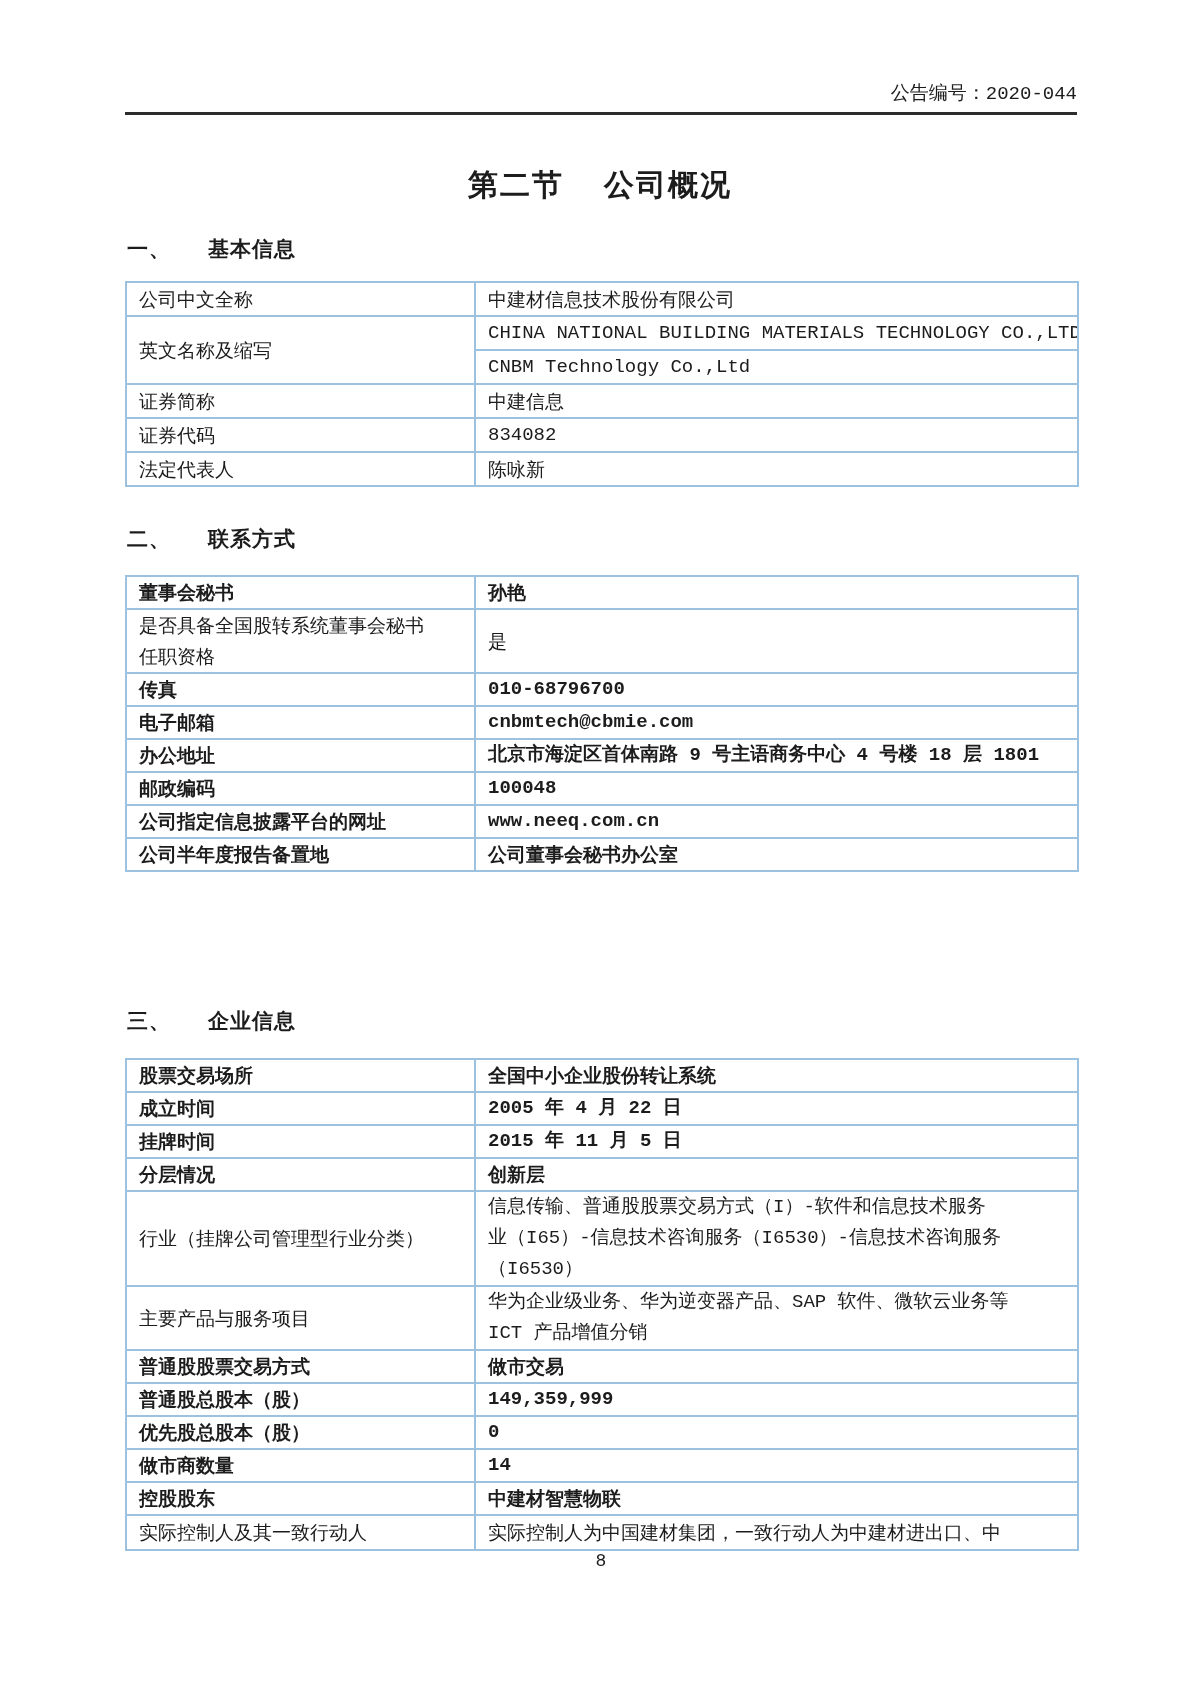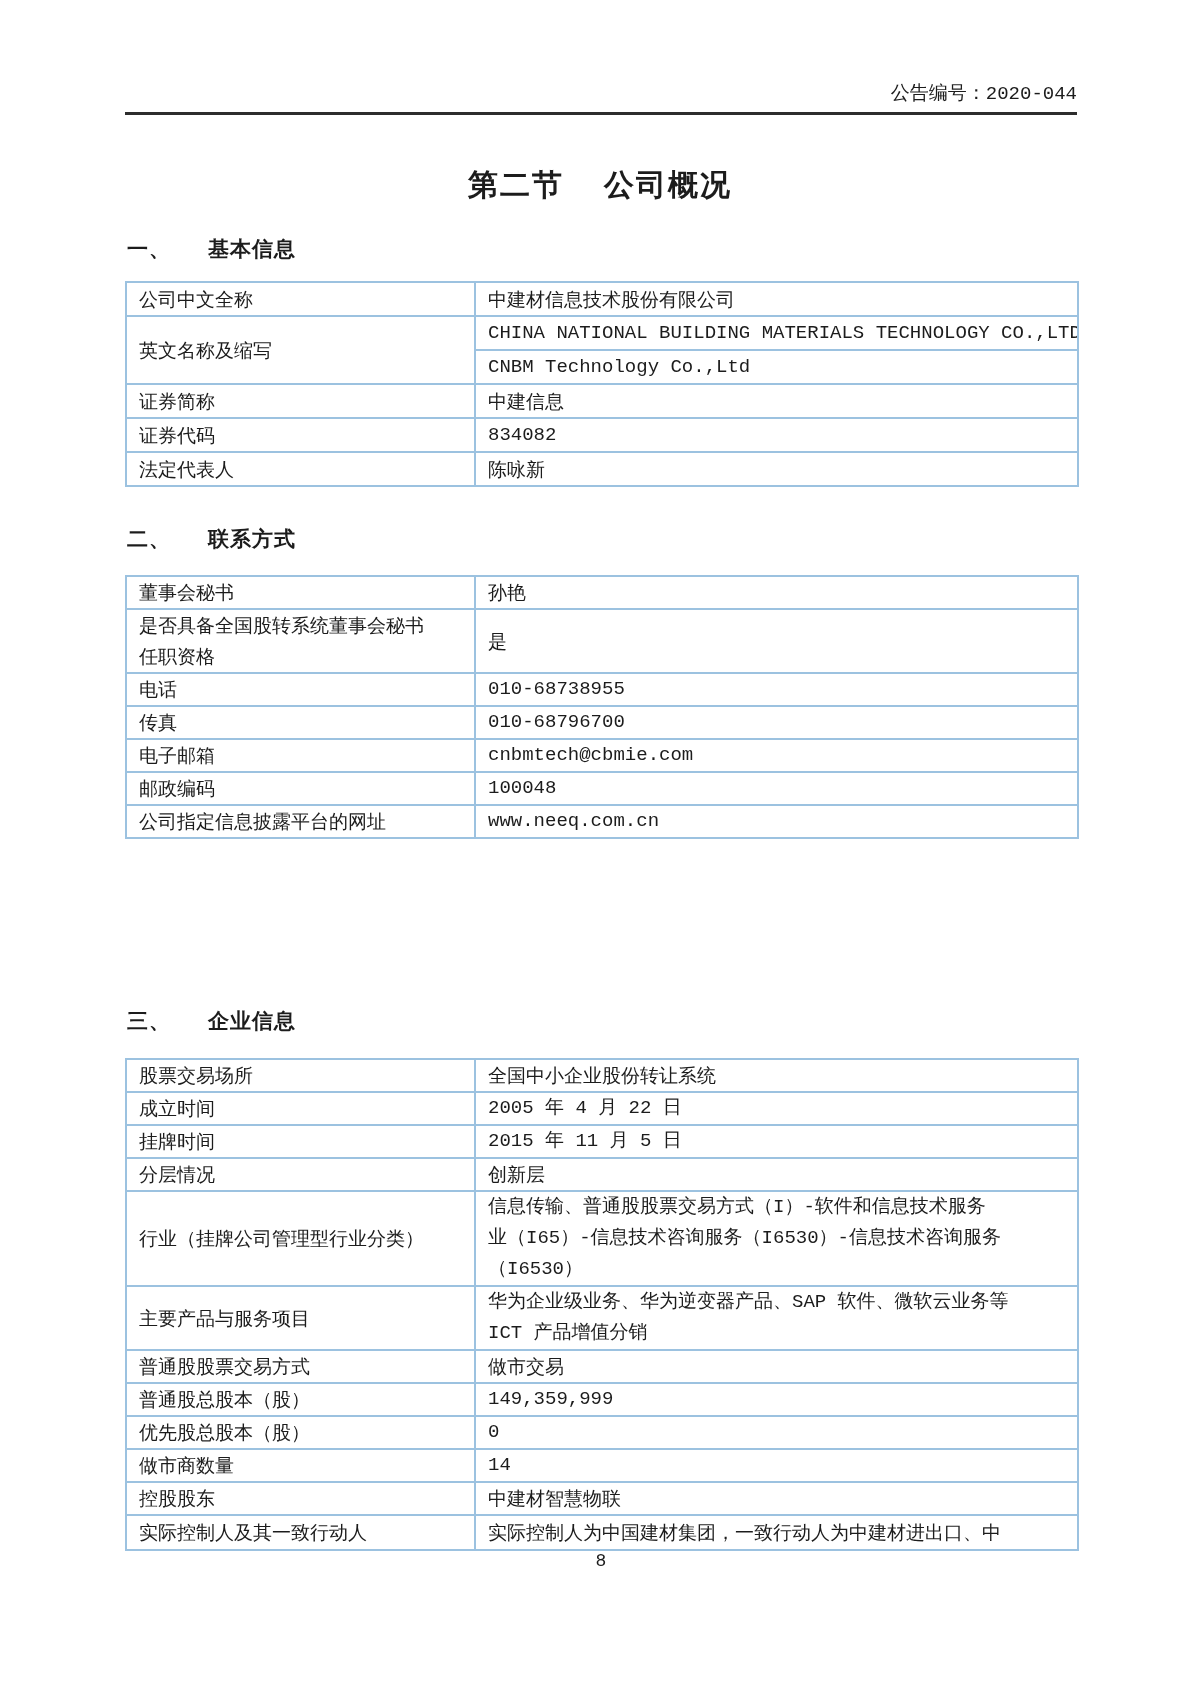--- a/index.html
+++ b/index.html
@@ -57,21 +57,21 @@
     overflow:hidden;white-space:nowrap;
   }
   td.top{vertical-align:top;padding-top:1px;}
   .mono{
     font-family:"Liberation Mono","DejaVu Sans Mono",monospace;
     font-size:18px;
   }
   .mixed{
     font-family:"Liberation Mono","Liberation Serif",serif;
   }
-  tr.h32{height:32px;}
+  tr.h32{height:32px;font-weight:bold;}
   tr.h34{height:34px;}
   tr.h35{height:35px;margin-left:38px;}
   tr.h63{height:63px;}
   tr.h95{height:95px;}
   .pagenum{
     position:absolute;top:1551px;left:125px;width:952px;
     text-align:center;font-size:18px;
     font-family:"Liberation Mono","Liberation Serif",serif;
   }
 </style>
@@ -141,38 +141,42 @@
       <td>孙艳</td>
     </tr>
     <tr class="h63">
       <td class="top">
         <div>是否具备全国股转系统董事会秘书</div>
         <div>任职资格</div>
       </td>
       <td class="top">是</td>
     </tr>
     <tr class="h32">
-      <td>电话</td>
-      <td class="mono">010-68738955</td>
-    </tr>
-    <tr class="h32">
       <td>传真</td>
       <td class="mono">010-68796700</td>
     </tr>
     <tr class="h32">
       <td>电子邮箱</td>
       <td class="mono">cnbmtech@cbmie.com</td>
     </tr>
     <tr class="h32">
+      <td>办公地址</td>
+      <td class="mixed">北京市海淀区首体南路 9 号主语商务中心 4 号楼 18 层 1801</td>
+    </tr>
+    <tr class="h32">
       <td>邮政编码</td>
       <td class="mono">100048</td>
     </tr>
     <tr class="h32">
       <td>公司指定信息披露平台的网址</td>
       <td class="mono">www.neeq.com.cn</td>
+    </tr>
+    <tr class="h32">
+      <td>公司半年度报告备置地</td>
+      <td>公司董事会秘书办公室</td>
     </tr>
   </tbody>
     </table>
 
   <div class="sec-head s3">
     <span class="num">三、</span>
     <span>企业信息</span>
   </div>
 
   <table class="doc t3">

